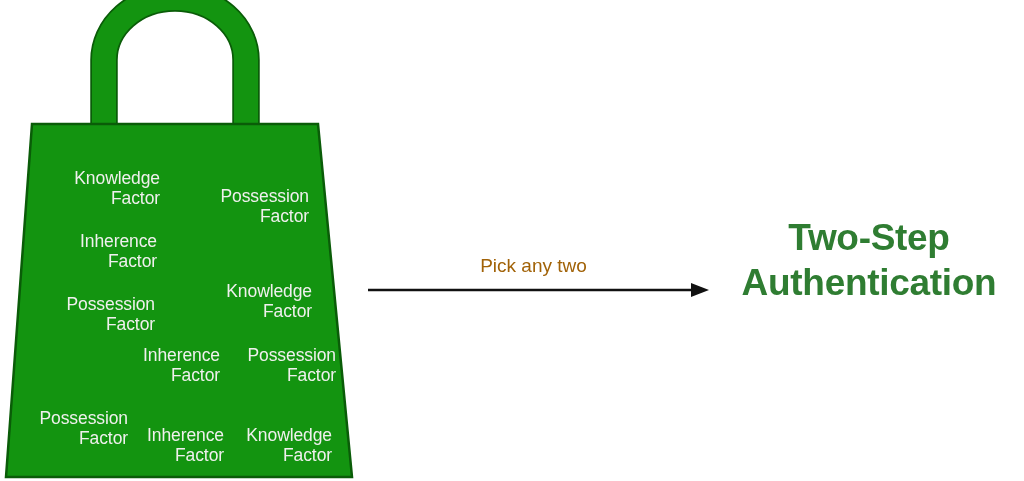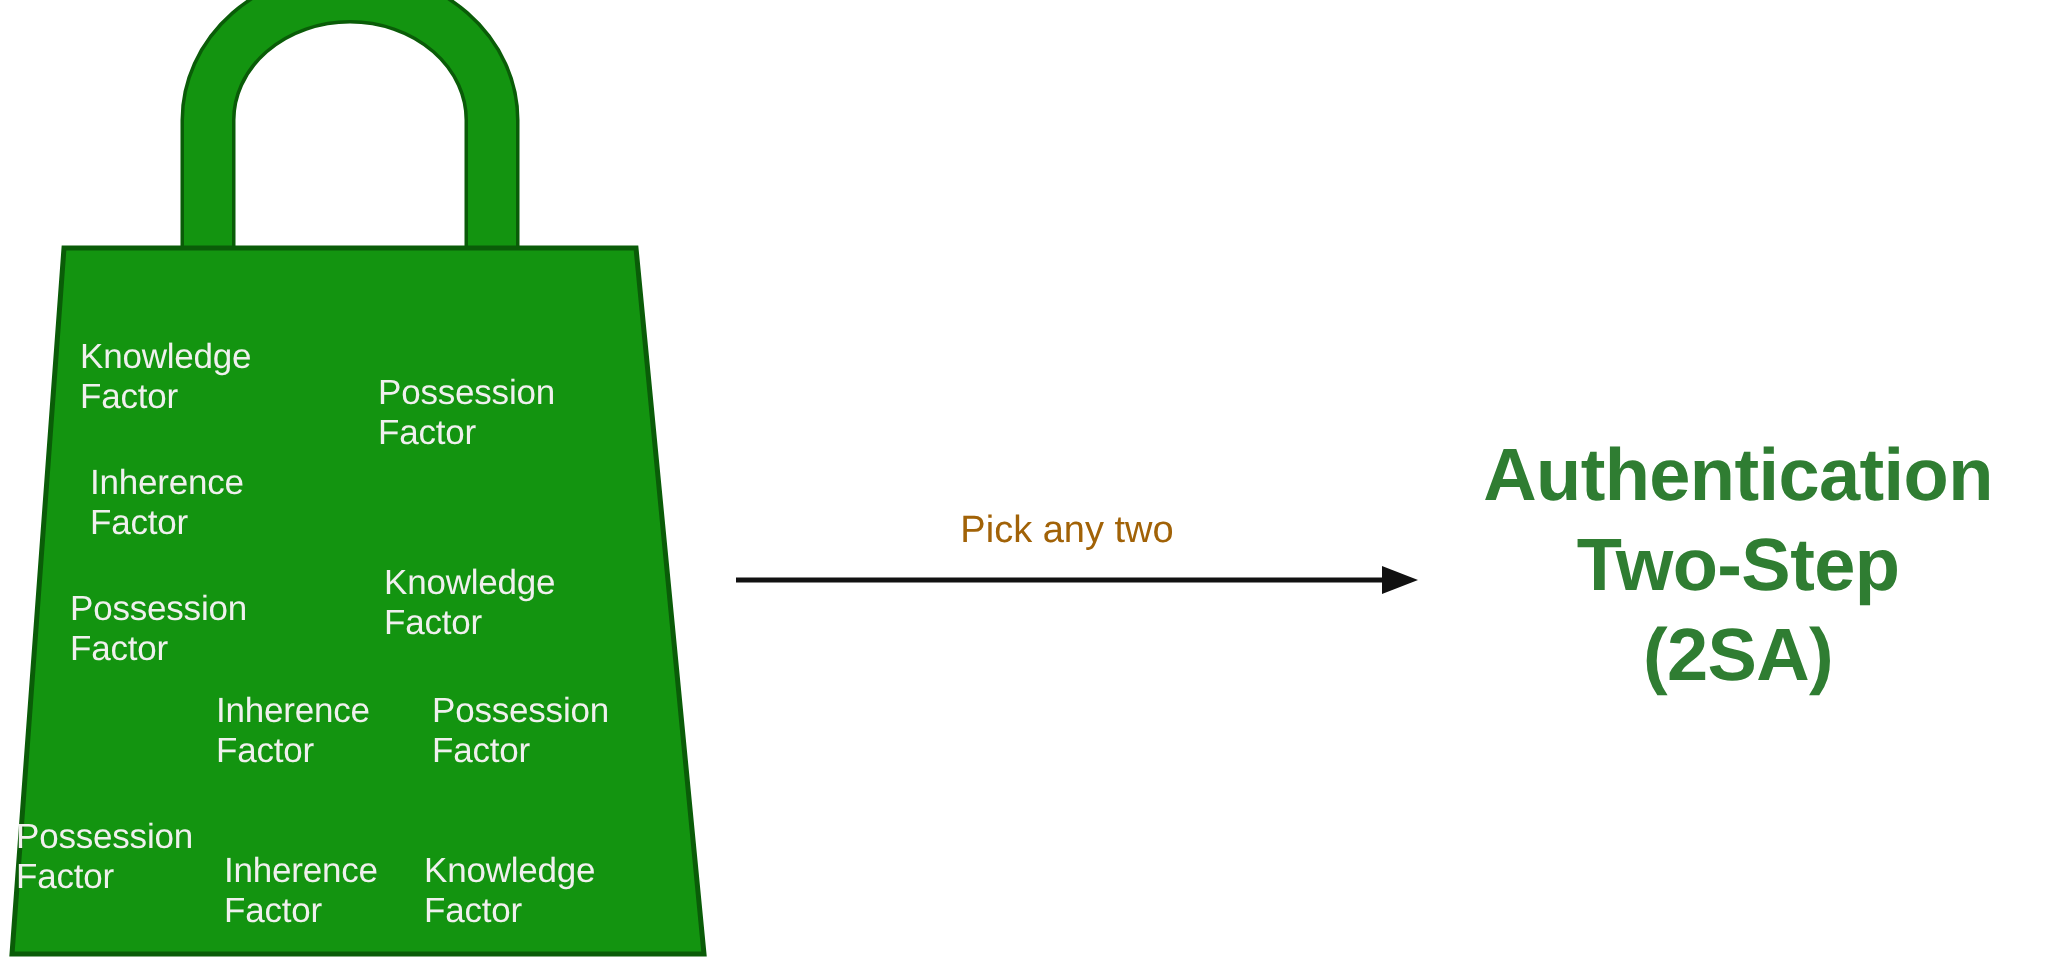--- a/index.html
+++ b/index.html
@@ -28,21 +28,21 @@
     height: 481px;
   }
 
   
   .factor-label {
     position: absolute;
     color: #f0f0ee;
     font-family: "Liberation Sans", sans-serif;
     font-size: 17.5px;
     line-height: 1.16;
-    text-align: left;
+    text-align: right;
     white-space: nowrap;
     letter-spacing: -0.1px;
   }
   .factor-label .line {
     display: block;
   }
 
   
   #arrow-group {
     position: absolute;
@@ -146,18 +146,17 @@
 
   <div id="arrow-group">
     <div id="arrow-label">Pick any two</div>
     <svg id="arrow-svg" viewBox="0 0 345 22" preserveAspectRatio="none" aria-hidden="true">
       <line x1="2" y1="11" x2="328" y2="11" stroke="#111111" stroke-width="2.6"></line>
       <polygon points="325,4 343,11 325,18" fill="#111111"></polygon>
     </svg>
   </div>
 
   <div id="result-text">
+    <span class="line">Two-Step</span>
     <span class="line">Authentication</span>
-    <span class="line">Two-Step</span>
-    <span class="line">(2SA)</span>
   </div>
 
 </div>
 
 </body></html>

